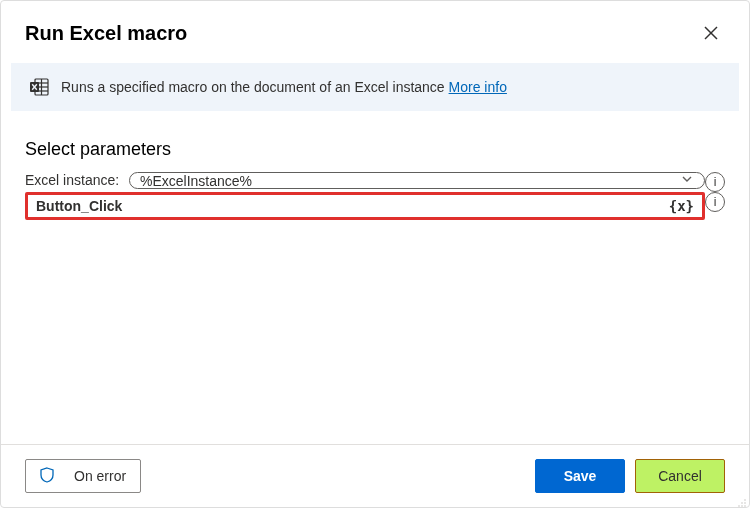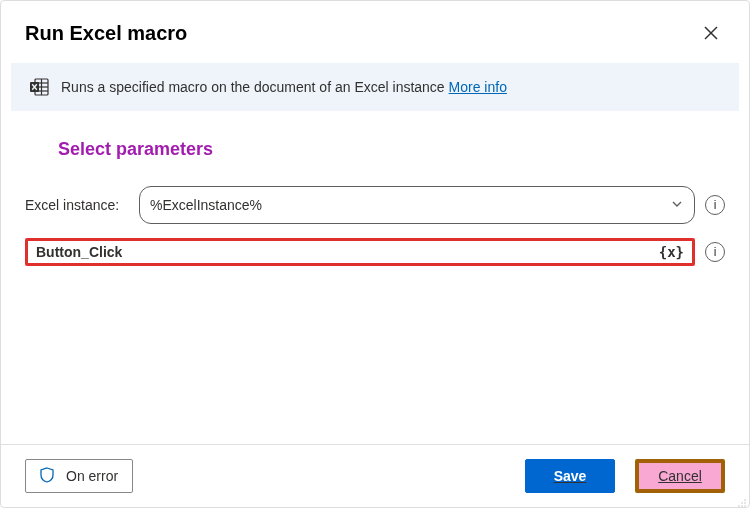--- a/index.html
+++ b/index.html
@@ -51,46 +51,43 @@
     display: flex; align-items: center; justify-content: center;
     width: 20px; height: 20px;
     color: #323130;
   }
   .info-banner a {
     color: #0067b8;
     text-decoration: underline;
   }
   .section-title {
     font-size: 18px;
-    font-weight: 700;
+    font-weight: 400;
     padding: 28px 24px 6px 24px;
-    color: #a21caf;
-    margin-left: 33px;
+    color: #000000;
   }
   .form-area {
     padding: 6px 24px 0 24px;
   }
   .form-row {
     display: flex;
-    align-items: center;
-    margin-top: 14px;
-    gap: 10px;
+    align-items: flex-start;
   }
   .form-label {
     width: 104px;
     flex: 0 0 104px;
     color: #323130;
   }
   .field-wrap {
     flex: 1;
     position: relative;
   }
   .select-box {
     width: 100%;
-    height: 38px;
+    height: 17px;
     border: 1px solid #605e5c;
     border-radius: 12px;
     display: flex;
     align-items: center;
     justify-content: space-between;
     padding: 0 10px;
     background: #fff;
     cursor: pointer;
   }
   .select-box .chev {
@@ -132,51 +129,50 @@
     align-items: center;
   }
   .on-error-btn {
     height: 34px;
     border: 1px solid #8a8886;
     border-radius: 2px;
     background: #fff;
     padding: 0 14px;
     display: flex;
     align-items: center;
-    gap: 12px;
+    gap: 20px;
     cursor: pointer;
     color: #323130;
     font-size: 14px;
   }
   .on-error-btn .shield {
     color: #0067b8;
   }
   .footer-right {
     margin-left: auto;
     display: flex;
-    gap: 20px;
-    text-decoration: underline;
+    gap: 10px;
   }
   .btn {
     height: 34px;
     min-width: 90px;
     border-radius: 2px;
     font-size: 14px;
     cursor: pointer;
     padding: 0 18px;
   }
   .btn-primary {
     background: #0067d1;
     border: 1px solid #0067d1;
     color: #fff;
     font-weight: 600;
   }
   .btn-secondary {
-    background: #f9a8d4;
-    border: 4px solid #a16207;
+    background: #bef264;
+    border: 1px solid #a16207;
     color: #323130;
   }
   .resize-handle {
     position: absolute;
     right: 2px; bottom: 2px;
     width: 10px; height: 10px;
     color: #c8c6c4;
   }
 </style>
 </head>

